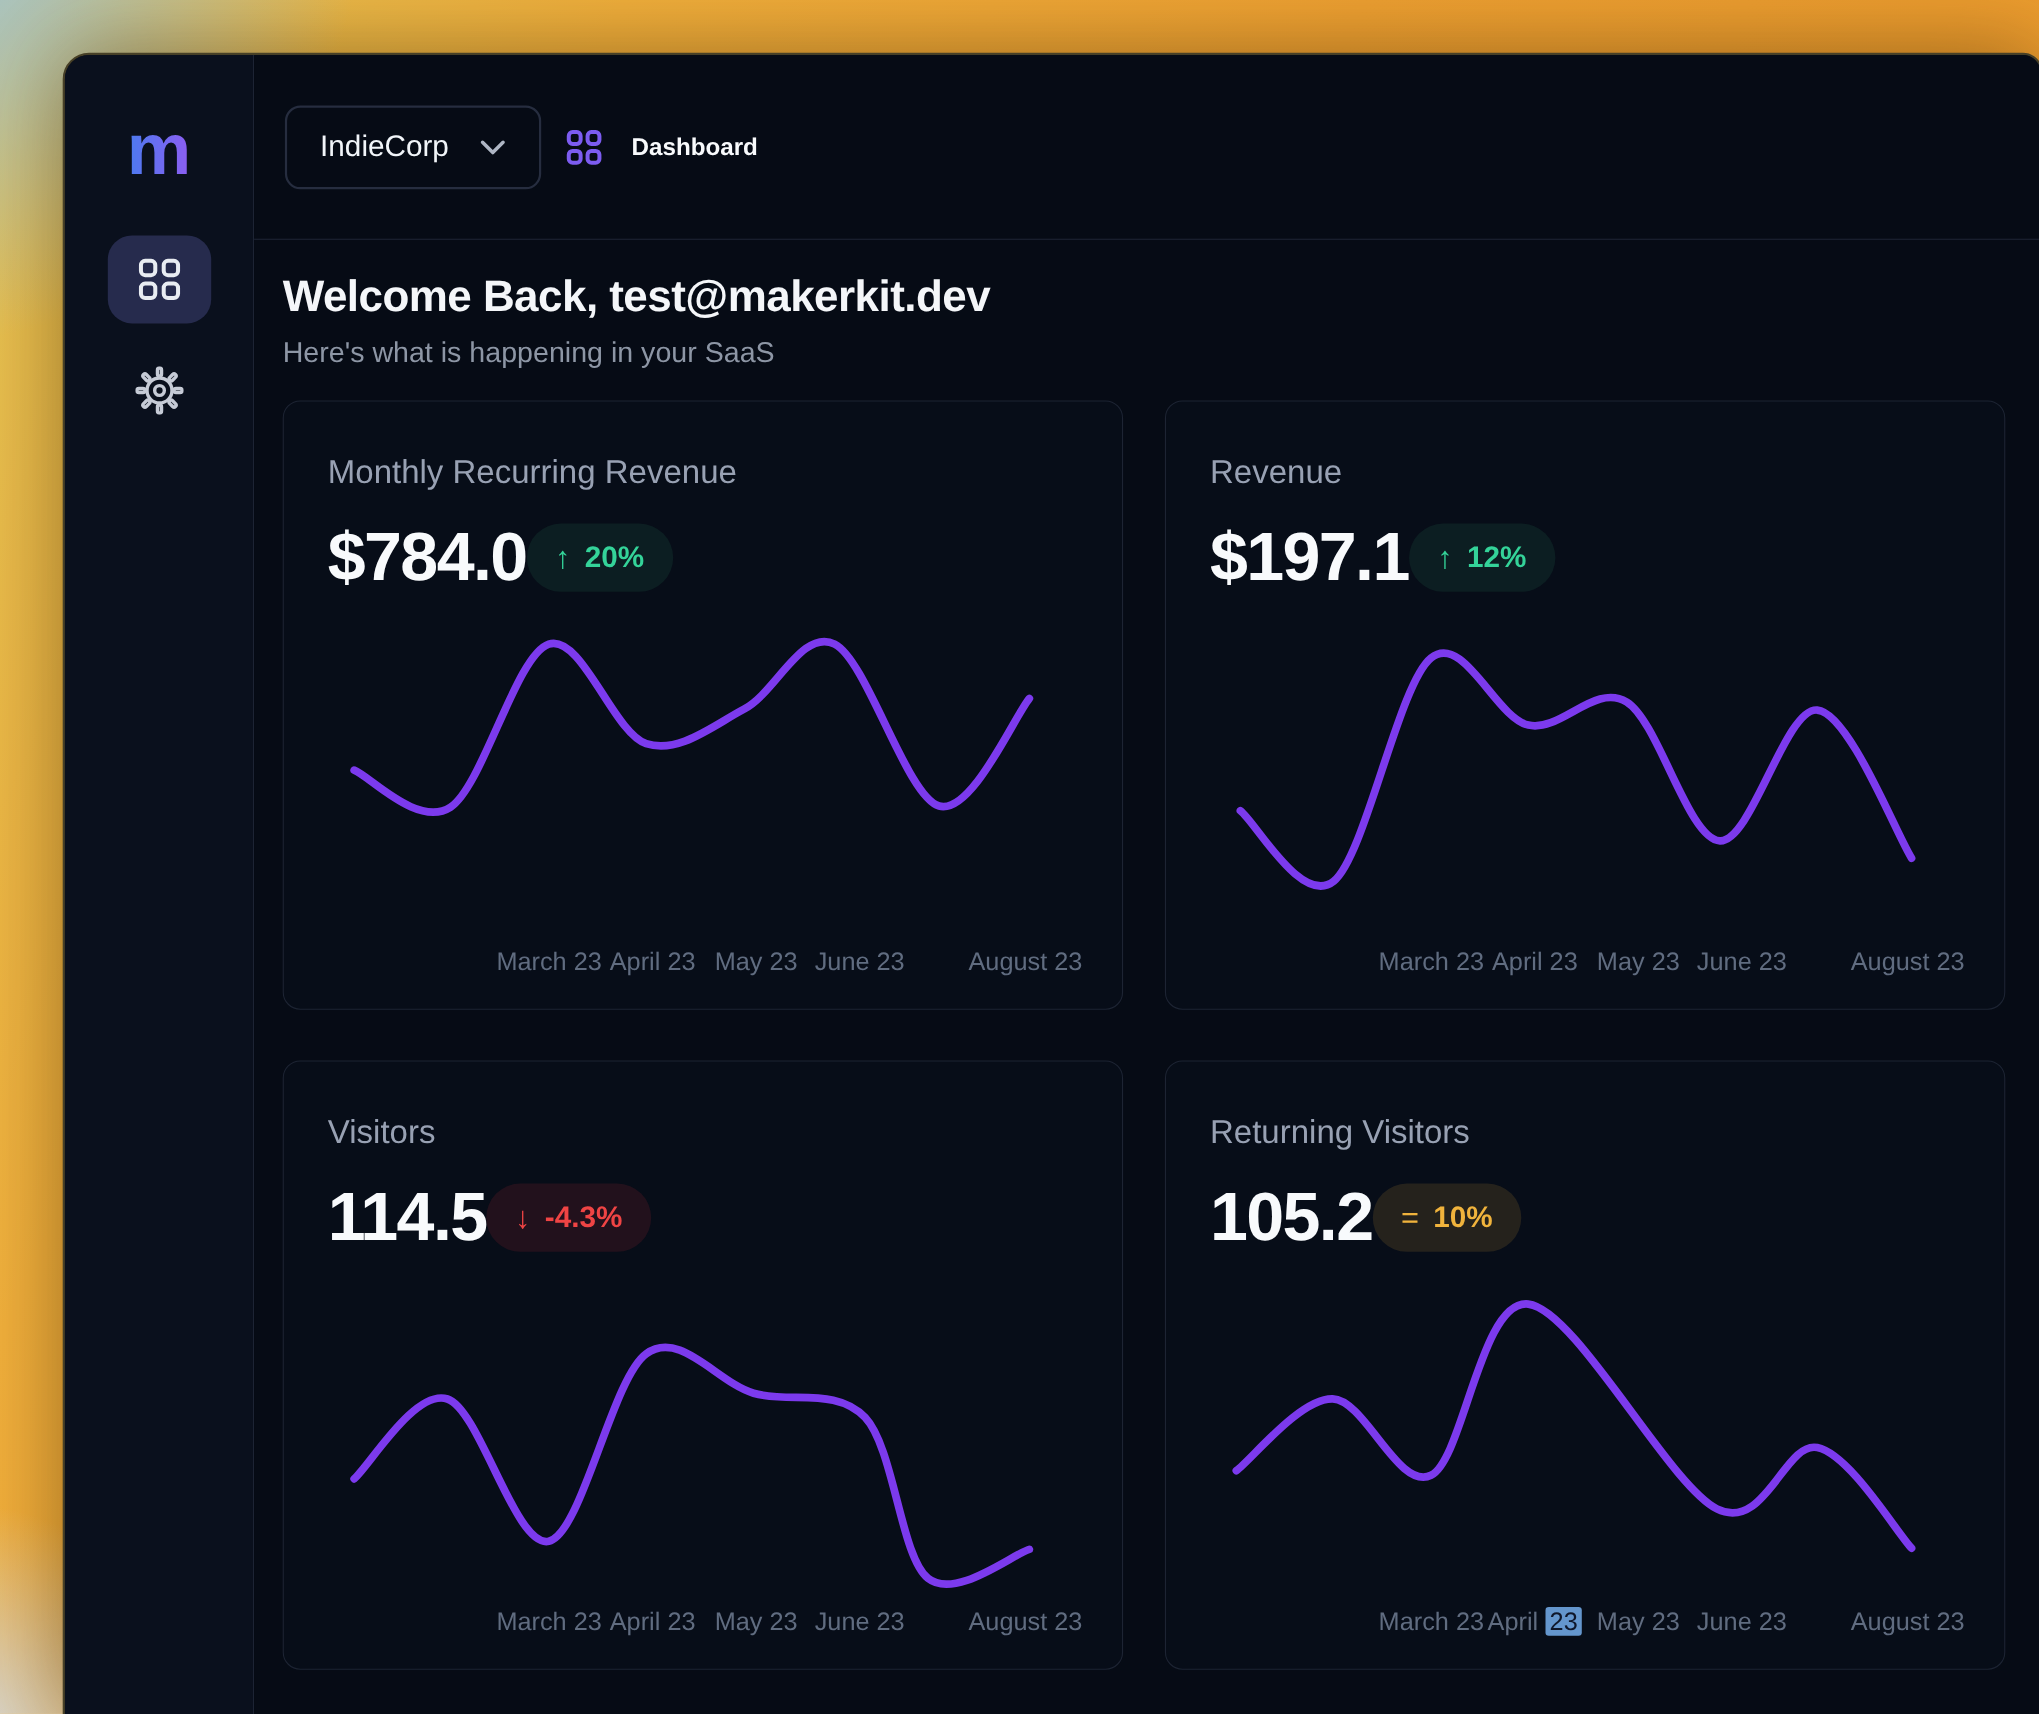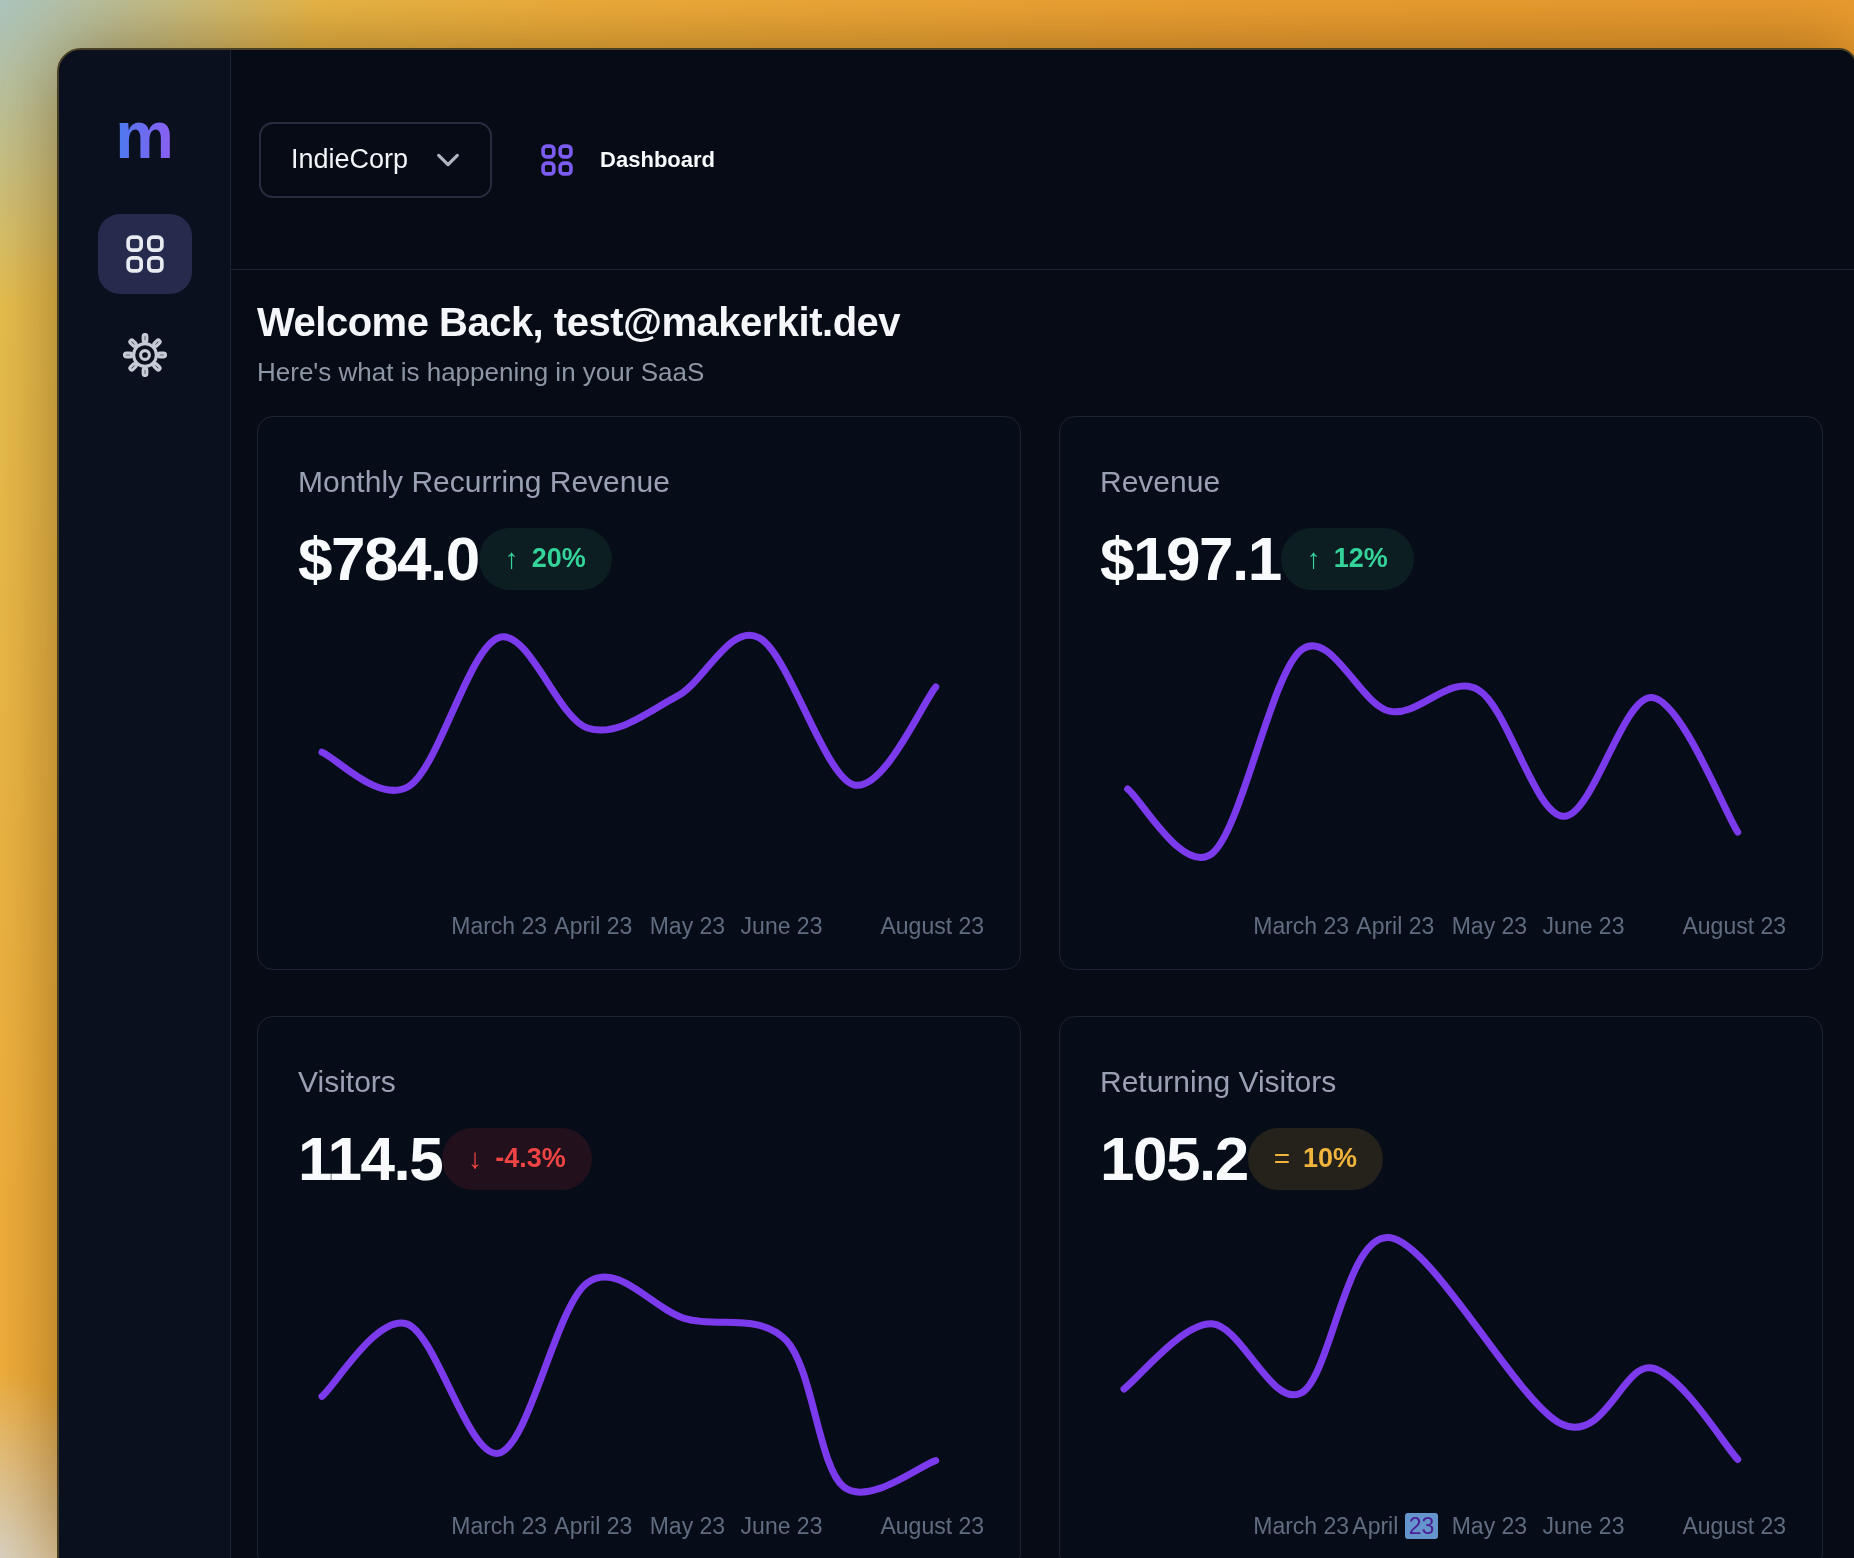--- a/index.html
+++ b/index.html
@@ -35,22 +35,22 @@
   .nav-active {
     margin-top:46px; width:94px; height:80px; border-radius:22px;
     background:#262b4d; display:grid; place-items:center; cursor:pointer;
   }
   .gear-btn { margin-top:38px; width:46px; height:46px; display:grid; place-items:center; cursor:pointer; }
 
   
   .main { flex:1; display:flex; flex-direction:column; background:#060b15; min-width:0; }
 
   .header {
-    height:220px; flex:none; border-bottom:1px solid #1d2434;
-    display:flex; align-items:center; padding:0 28px; gap:46px;
+    height:168px; flex:none; border-bottom:1px solid #1d2434;
+    display:flex; align-items:center; padding:0 28px; gap:20px;
   }
   .org-btn {
     height:76px; padding:0 30px; border:2px solid #262d3f; border-radius:14px;
     background:transparent; color:#f1f5f9; font-size:27px;
     display:flex; align-items:center; gap:28px; cursor:pointer; font-family:inherit;
   }
   .page { display:flex; align-items:center; gap:24px; }
   .page-title { font-size:22px; font-weight:700; color:#f8fafc; }
 
   .content { flex:1; padding:30px 32px 0 26px; overflow:hidden; }
@@ -74,21 +74,21 @@
   .badge .t-icon { font-size:28px; font-weight:400; }
   .badge-up   { color:#34d399; background:rgba(46,160,110,.12); }
   .badge-down { color:#ef4444; background:rgba(200,45,55,.14); }
   .badge-flat { color:#f0b33c; background:rgba(240,179,60,.13); }
 
   .chart-wrap { flex:1; position:relative; margin-top:12px; min-height:0; }
   .chart-wrap svg { position:absolute; inset:0; width:100%; height:100%; }
 
   .labels { height:32px; position:relative; font-size:23px; color:#606c80; margin-top:2px; flex:none; }
   .labels span.lbl { position:absolute; transform:translateX(-50%); white-space:nowrap; top:0; }
-  .sel { background:#6496cd; color:#4c1d95; padding:0 4px; border-radius:3px; }
+  .sel { background:#6496cd; color:#0f172a; padding:0 4px; border-radius:3px; }
 
   .icon-stroke { stroke:#e8ecf2; stroke-width:1.9; fill:none; }
 </style>
 </head>
 <body>
 
 <div class="desktop"></div>
 
 <div class="window">
 

